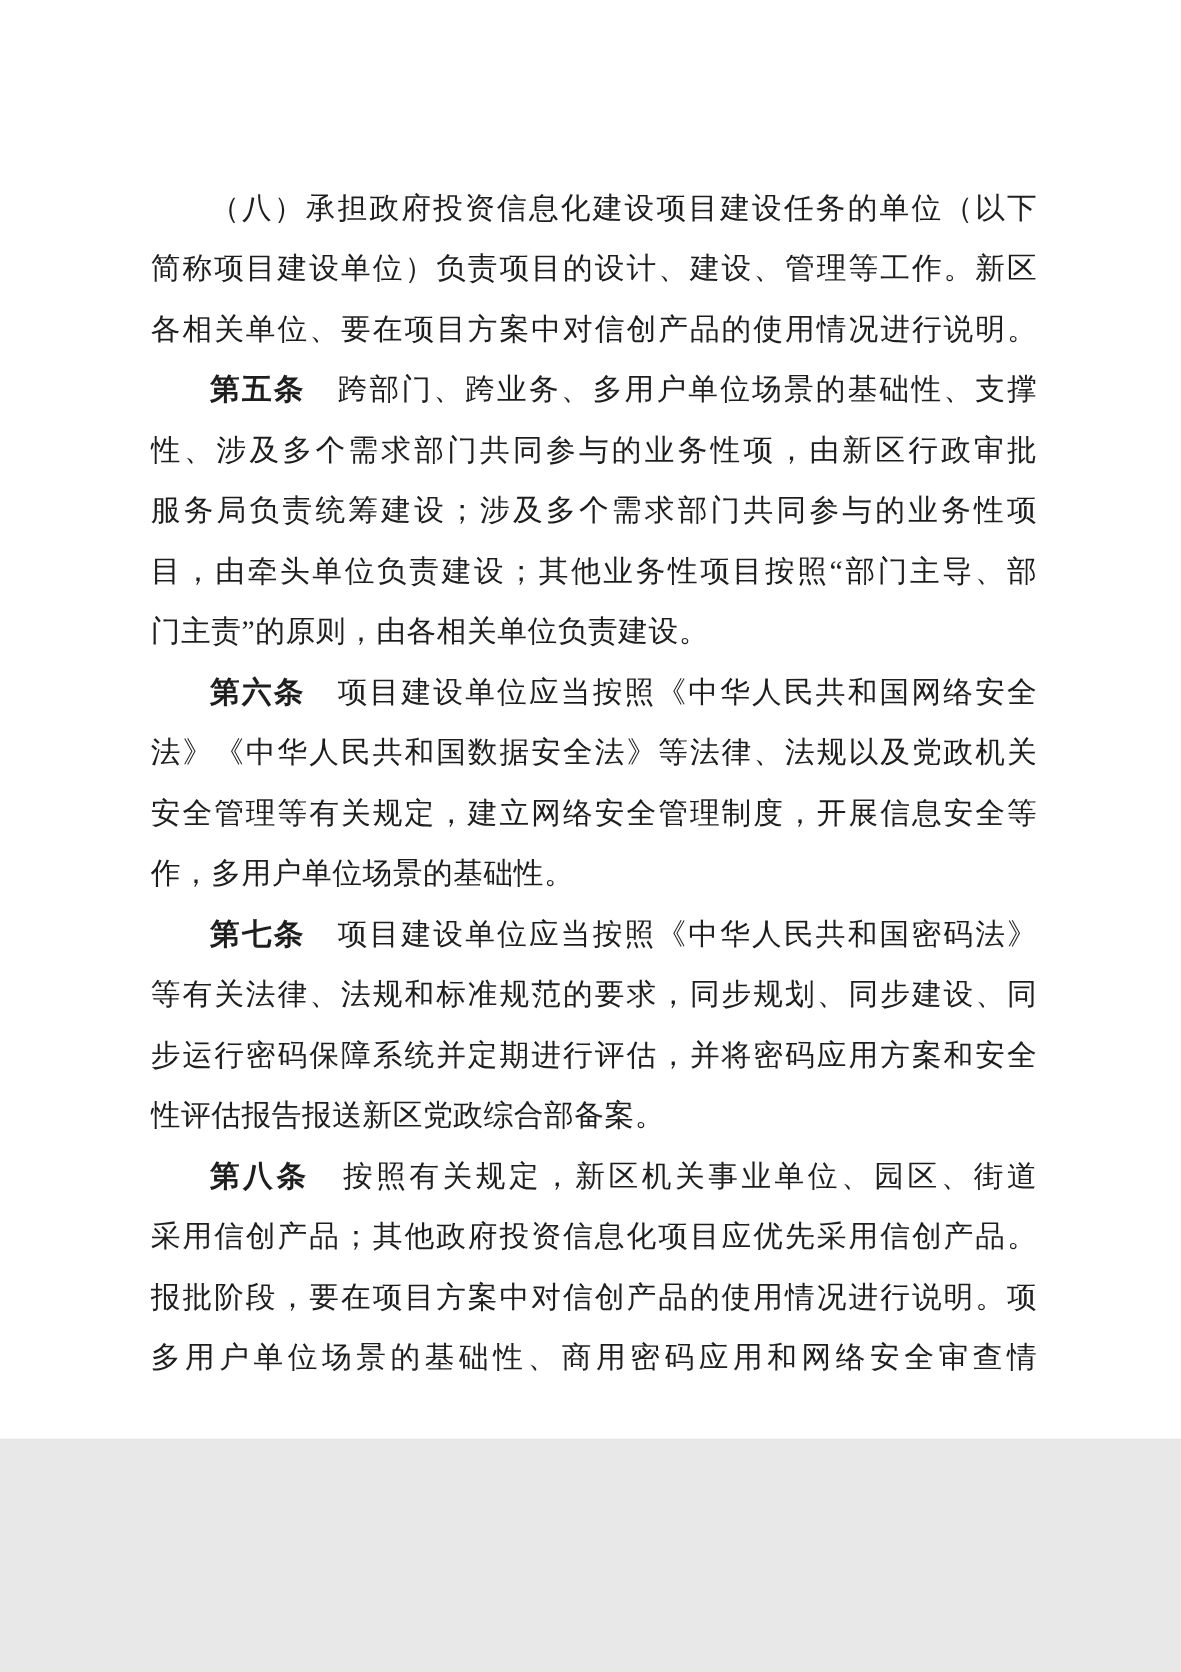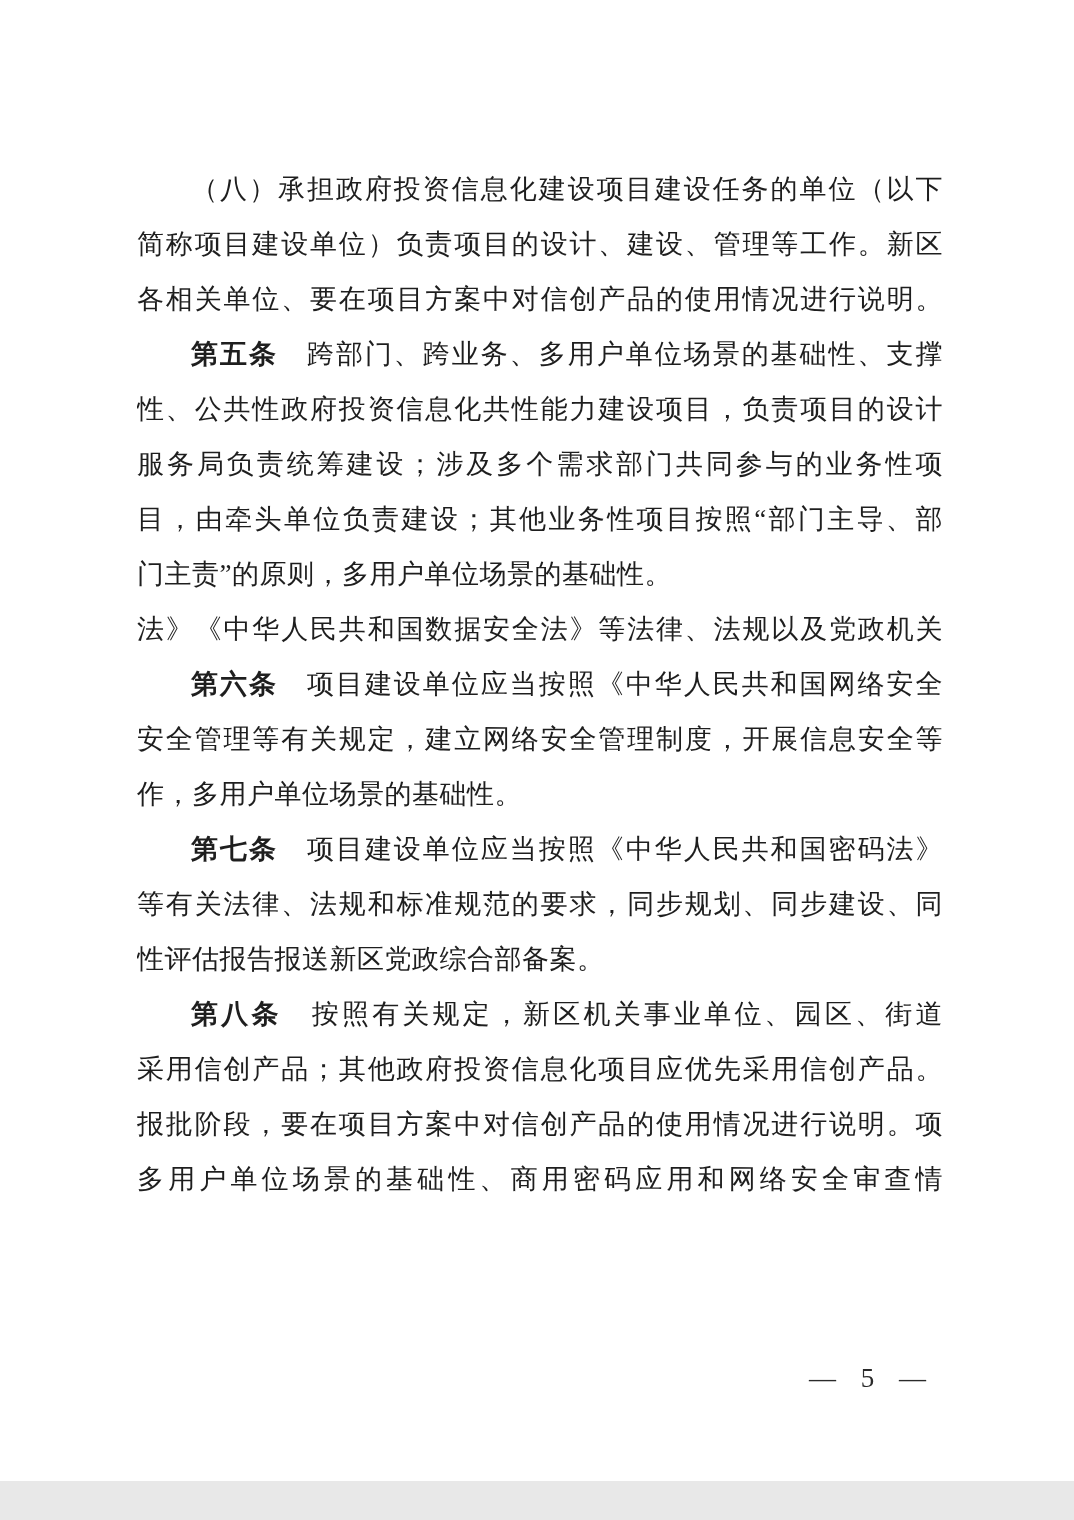--- a/index.html
+++ b/index.html
@@ -3,21 +3,21 @@
 <meta charset="utf-8">
 <style>
   html, body {
     margin: 0;
     padding: 0;
     background: #e8e8e8;
   }
   .page {
     position: relative;
     width: 1074px;
-    height: 1481px;
+    height: 1308px;
     background: #ffffff;
     overflow: hidden;
     font-family: "Liberation Serif", "DejaVu Serif", serif;
     color: #1e1e1e;
   }
   .text-block {
     position: absolute;
     left: 137px;
     top: 162px;
     width: 806px;
@@ -65,34 +65,35 @@
 
 <div class="page">
   <div class="text-block">
       <div class="paragraph">
         <div class="line first"><span class="run">（八）承担政府投资信息化建设项目建设任务的单位（以下</span></div>
         <div class="line"><span class="run">简称项目建设单位）负责项目的设计、建设、管理等工作。新区</span></div>
         <div class="line"><span class="run">各相关单位、要在项目方案中对信创产品的使用情况进行说明。</span></div>
       </div>
       <div class="paragraph">
         <div class="line first"><span class="run b">第五条</span><span class="run">　跨部门、跨业务、多用户单位场景的基础性、支撑</span></div>
-        <div class="line"><span class="run">性、公共性政府投资信息化共性能力建设项目，负责项目的设计</span></div>
+        <div class="line"><span class="run">性、涉及多个需求部门共同参与的业务性项，由新区行政审批</span></div>
         <div class="line"><span class="run">服务局负责统筹建设；涉及多个需求部门共同参与的业务性项</span></div>
         <div class="line"><span class="run">目，由牵头单位负责建设；其他业务性项目按照“部门主导、部</span></div>
-        <div class="line nofill"><span class="run">门主责”的原则，多用户单位场景的基础性。</span></div>
+        <div class="line nofill"><span class="run">门主责”的原则，由各相关单位负责建设。</span></div>
       </div>
       <div class="paragraph">
+        <div class="line first"><span class="run b">第六条</span><span class="run">　项目建设单位应当按照《中华人民共和国网络安全</span></div>
         <div class="line"><span class="run">法》《中华人民共和国数据安全法》等法律、法规以及党政机关</span></div>
-        <div class="line first"><span class="run b">第六条</span><span class="run">　项目建设单位应当按照《中华人民共和国网络安全</span></div>
         <div class="line"><span class="run">安全管理等有关规定，建立网络安全管理制度，开展信息安全等</span></div>
         <div class="line nofill"><span class="run">作，多用户单位场景的基础性。</span></div>
       </div>
       <div class="paragraph">
         <div class="line first"><span class="run b">第七条</span><span class="run">　项目建设单位应当按照《中华人民共和国密码法》</span></div>
         <div class="line"><span class="run">等有关法律、法规和标准规范的要求，同步规划、同步建设、同</span></div>
+        <div class="line"><span class="run">步运行密码保障系统并定期进行评估，并将密码应用方案和安全</span></div>
         <div class="line nofill"><span class="run">性评估报告报送新区党政综合部备案。</span></div>
       </div>
       <div class="paragraph">
         <div class="line first"><span class="run b">第八条</span><span class="run">　按照有关规定，新区机关事业单位、园区、街道</span></div>
         <div class="line"><span class="run">采用信创产品；其他政府投资信息化项目应优先采用信创产品。</span></div>
         <div class="line"><span class="run">报批阶段，要在项目方案中对信创产品的使用情况进行说明。项</span></div>
         <div class="line"><span class="run">多用户单位场景的基础性、商用密码应用和网络安全审查情</span></div>
       </div>
     </div>
   <div class="page-number">— 5 —</div>

